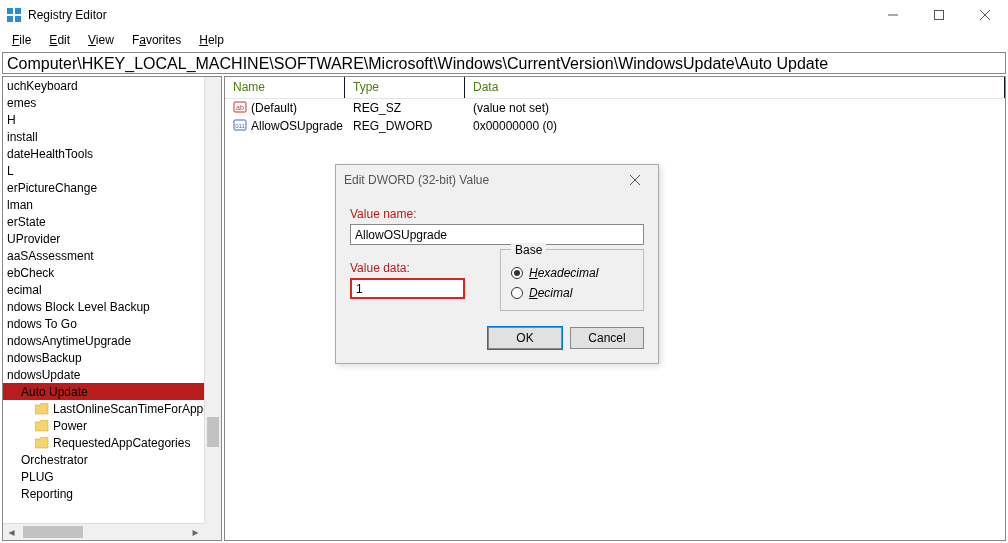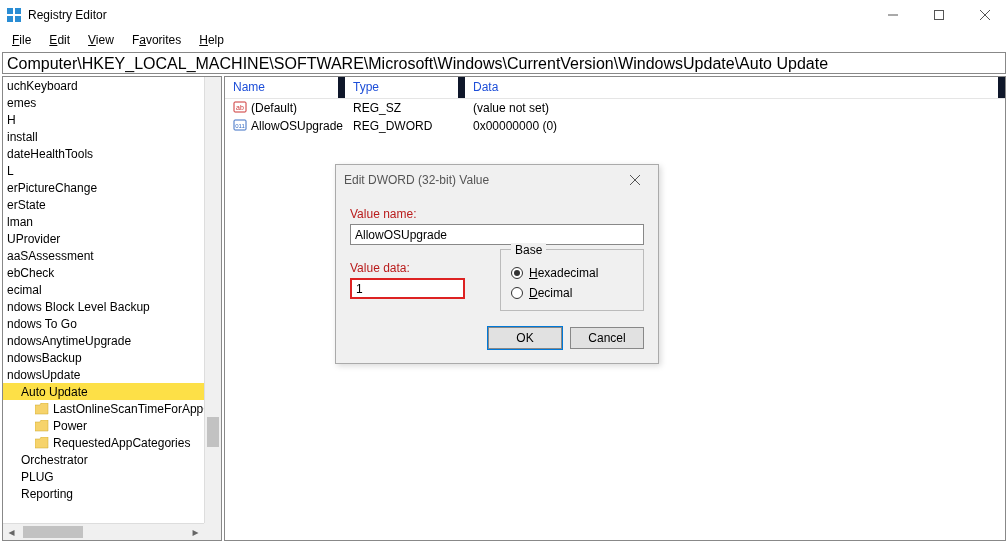--- a/index.html
+++ b/index.html
@@ -80,21 +80,21 @@
     left: 0; top: 0; right: 17px; bottom: 17px;
     overflow: hidden;
   }
   .tree-item {
     height: 17px;
     padding-left: 4px;
     white-space: nowrap;
     display: flex;
     align-items: center;
   }
-  .tree-item.sel { background: #fde047; text-align: center; }
+  .tree-item.sel { background: #b91c1c; text-align: center; }
   .folder-icon {
     width: 14px; height: 12px;
     margin-right: 4px;
     display: inline-block;
   }
   .treepane .vscroll {
     position: absolute; top:0; right:0; bottom:17px; width:17px;
     background: #f0f0f0;
     border-left: 1px solid #ddd;
   }
@@ -128,22 +128,22 @@
     background: #fff;
     position: relative;
   }
   .list-header {
     display: flex;
     height: 22px;
     border-bottom: 1px solid #e5e5e5;
   }
   .list-header .col {
     padding: 3px 8px;
-    color: #1d4ed8;
-    border-right: 7px solid #0f172a;
+    color: #4d7c0f;
+    border-right: 1px solid #0f172a;
   }
   .col-name{width:120px;}
   .col-type{width:120px;}
   .col-data{flex:1;}
   .list-row {
     display: flex;
     height: 18px;
     align-items: center;
   }
   .list-row .cell { padding: 0 8px; }
@@ -194,21 +194,21 @@
     font: inherit;
   }
   .fieldset {
     border: 1px solid #bbb;
     padding: 6px 10px 10px 10px;
     margin-top: -6px;
   }
   .fieldset-legend {
     position: relative; top:-13px; background:#f0f0f0; padding:0 4px; display:inline-block;
   }
-  .radio-row{display:flex;align-items:center;gap:6px;margin-top:-4px;}
+  .radio-row{display:flex;align-items:center;gap:6px;margin-top:-4px;font-style:italic;}
   .radio-row + .radio-row{margin-top:6px;}
   .radio-outer{
     width:12px;height:12px;border:1px solid #333;border-radius:50%;
     display:inline-flex;align-items:center;justify-content:center;background:#fff;
   }
   .radio-dot{width:6px;height:6px;border-radius:50%;background:#333;}
   .radio-label .ul{text-decoration:underline;}
   .dlg-buttons{
     display:flex; justify-content:flex-end; gap:8px; margin-top:16px;
   }
@@ -279,24 +279,24 @@
         <div class="tree-item" style="padding-left: 4px;">
           <span>dateHealthTools</span>
         </div>
         <div class="tree-item" style="padding-left: 4px;">
           <span>L</span>
         </div>
         <div class="tree-item" style="padding-left: 4px;">
           <span>erPictureChange</span>
         </div>
         <div class="tree-item" style="padding-left: 4px;">
+          <span>lman</span>
+        </div>
+        <div class="tree-item" style="padding-left: 4px;">
           <span>erState</span>
-        </div>
-        <div class="tree-item" style="padding-left: 4px;">
-          <span>lman</span>
         </div>
         <div class="tree-item" style="padding-left: 4px;">
           <span>UProvider</span>
         </div>
         <div class="tree-item" style="padding-left: 4px;">
           <span>aaSAssessment</span>
         </div>
         <div class="tree-item" style="padding-left: 4px;">
           <span>ebCheck</span>
         </div>

